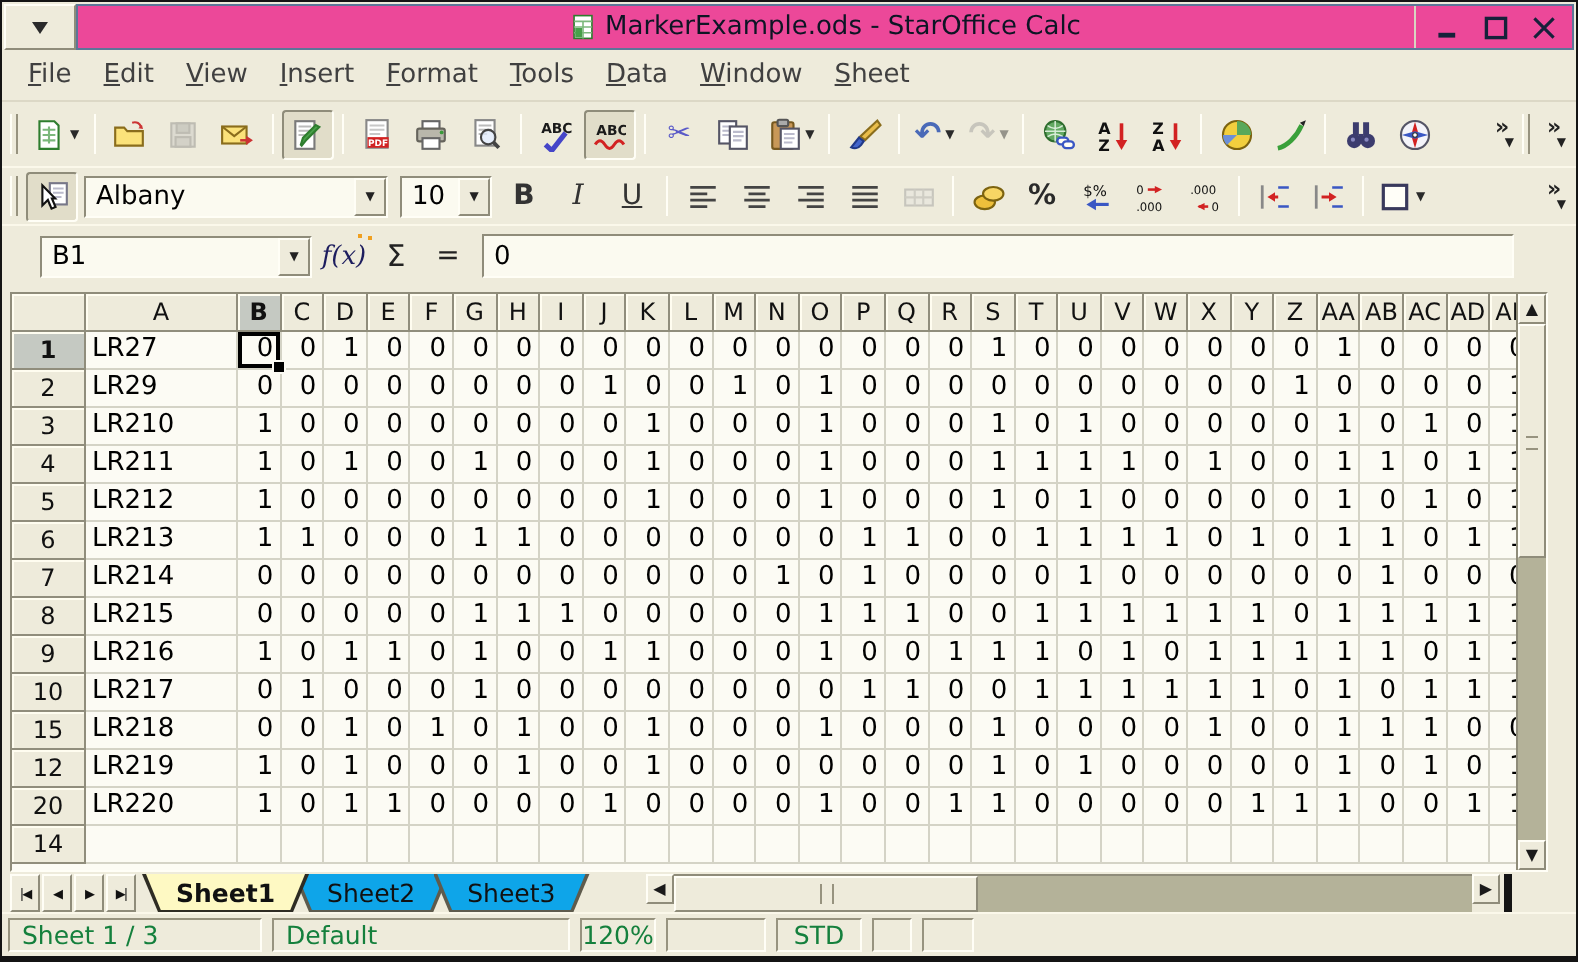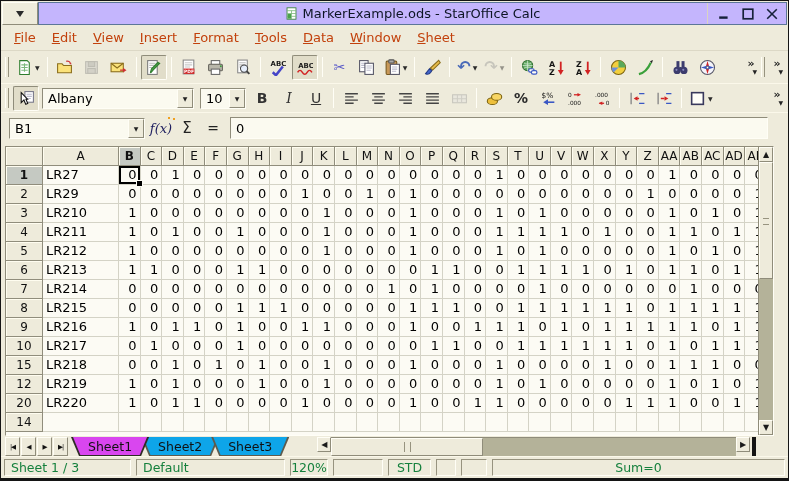--- a/index.html
+++ b/index.html
@@ -2,27 +2,27 @@
 <html><head>
 <meta charset="utf-8">
 <style>
   *{box-sizing:border-box;margin:0;padding:0;font-family:"DejaVu Sans","Liberation Sans",sans-serif;cursor:default;user-select:none}
   html,body{width:789px;height:481px;background:#444;overflow:hidden}
   #win{position:relative;width:789px;height:481px;background:#eeebdb;border:1px solid #141414;border-bottom:3px solid #141414;display:flex;flex-direction:column}
   
   .titlebar{height:24px;display:flex;align-items:stretch;padding:1px 1px 0 1px;background:#eeebdb}
   .winmenu{width:36px;background:#eeebdb;border:1px solid;border-color:#fffef6 #8f8c7a #8f8c7a #fffef6;display:flex;align-items:center;justify-content:center}
   .winmenu .tri{width:0;height:0;border:4px solid transparent;border-top:6px solid #2a2a2a;margin-top:5px}
-  .titlearea{flex:1;position:relative;background:#c4b5fd;border:1px solid #5c7698;display:flex;align-items:center;justify-content:center;gap:5px}
+  .titlearea{flex:1;position:relative;background:#ec4899;border:1px solid #5c7698;display:flex;align-items:center;justify-content:center;gap:5px}
   .title{font-size:13px;color:#0d1524}
   .tctrls{display:flex;align-items:center;height:100%;position:absolute;right:2px;top:0;border-left:1px solid #d9d4c2;padding-left:4px}
   .tbtnw{width:24px;height:100%;display:flex;align-items:center;justify-content:center}
   
   .menubar{height:26px;display:flex;align-items:center;padding-left:5px;border-bottom:1px solid #dcd8c6}
-  .menu-item{display:inline-block;font-size:13px;color:#c2410c;padding:3px 8px}
+  .menu-item{display:inline-block;font-size:13px;color:#404040;padding:3px 8px}
   .menu-item::first-letter{text-decoration:underline}
   
   .toolbar{display:flex;align-items:center;padding:1px 3px 1px 2px}
   .toolbar.std{height:32px}
   .toolbar.fmt{height:29px;border-top:1px solid #fbf8ea}
   .grip{width:4px;height:20px;margin:0 4px 0 2px;border-left:1px solid #fffef6;border-right:1px solid #97937f}
   .barpart{display:flex;align-items:center;gap:1px}
   .sep{width:1px;height:20px;background:#a39f8c;border-right:1px solid #fffef6;margin:0 3px}
   .tbbtn{height:25px;min-width:26px;padding:0 2px;display:flex;align-items:center;justify-content:center;border:1px solid transparent;border-radius:2px;position:relative}
   .tbbtn svg{width:17px;height:17px}
@@ -41,21 +41,21 @@
   [data-name="cut-button"] .glyph{font-size:14px}
   [data-name="undo-button"] .glyph,[data-name="redo-button"] .glyph{font-size:16px;font-weight:bold}
   
   .combo{display:flex;align-items:stretch;height:21px;background:#fbfaf0;border:1px solid;border-color:#8f8c7a #fffef6 #fffef6 #8f8c7a;margin:0 3px}
   .combo .val{flex:1;font-size:13px;padding:2px 5px;white-space:nowrap;overflow:hidden}
   .combo .cbtn{width:16px;background:#eeebdb;border:1px solid;border-color:#fffef6 #8f8c7a #8f8c7a #fffef6;display:flex;align-items:center;justify-content:center;font-size:6px;color:#222}
   .combo.font{width:152px}
   .combo.size{width:46px}
   .combo.namebox{width:136px;margin-left:2px}
   
-  .formulabar{height:31px;display:flex;align-items:center;padding:2px 6px;border-top:1px solid #fbf8ea}
+  .formulabar{height:31px;display:flex;align-items:center;padding:2px 17px;border-top:1px solid #fbf8ea}
   .fbtn{width:26px;height:22px;display:flex;align-items:center;justify-content:center;font-size:14px;color:#222}
   .fxb{font-style:italic;font-family:"DejaVu Serif",serif;font-size:13px;color:#1d1d5e;position:relative}
   .fxb::after{content:"";position:absolute;top:-3px;right:-3px;width:2px;height:2px;background:#f0a020;box-shadow:-5px -1px 0 #f0a020}
   .sigma{font-size:15px}
   .inputline{flex:1;height:22px;margin-left:4px;margin-right:14px;background:#fbfaf0;border:1px solid;border-color:#8f8c7a #fffef6 #fffef6 #8f8c7a;font-size:13px;display:flex;align-items:center;padding-left:5px}
   
   .gridzone{flex:1;display:flex;margin:3px 14px 0 4px;border:1px solid;border-color:#8f8c7a #fffef6 #fffef6 #8f8c7a;background:#fcfbf4;overflow:hidden}
   #sheet{width:752px;overflow:hidden;background:#fcfbf4}
   .grow{display:flex;height:19px}
   .hc{background:#eeebdb;font-size:12px;color:#111;display:flex;align-items:center;justify-content:center;border-right:1px solid #908d7c;border-bottom:1px solid #908d7c;box-shadow:inset 1px 1px 0 #fffdf0;flex:none}
@@ -79,21 +79,21 @@
   .vthumb::after{content:"";position:absolute;left:3px;right:3px;top:50%;margin-top:-3px;height:5px;border-top:1px solid #97937f;border-bottom:1px solid #97937f}
   
   .tabrow{height:20px;display:flex;align-items:stretch;margin:0 14px 0 4px;padding-top:1px}
   #tabnav{display:flex;gap:1px;align-items:stretch}
   .navb{width:15px;background:#eeebdb;border:1px solid;border-color:#fffef6 #8f8c7a #8f8c7a #fffef6;display:flex;align-items:center;justify-content:center;font-size:6.5px;color:#111;letter-spacing:-1px}
   #tabs{display:flex;align-items:stretch;margin-left:3px}
   .tab{position:relative;margin-left:-8px;padding:0;background:#5e5b4d;clip-path:polygon(0 0,100% 0,calc(100% - 8px) 100%,8px 100%);display:flex}
   .tab:first-child{margin-left:0}
   .tabin{flex:1;margin:0 1px 1px 1px;background:#0ea5e9;clip-path:polygon(1px 0,calc(100% - 1px) 0,calc(100% - 8.4px) 100%,8.4px 100%);font-size:12.5px;color:#111;display:flex;align-items:center;justify-content:center;padding:0 16px}
   .tab.active{z-index:3;background:#2e2c24}
-  .tab.active .tabin{background:#d946ef;font-weight:normal}
+  .tab.active .tabin{background:#fef9c3;font-weight:bold}
   .hscroll{flex:1;display:flex;align-items:stretch;margin-left:28px}
   .htrack{flex:1;background:#b4b299;border-top:1px solid #8f8c7a;position:relative}
   .hthumb{position:absolute;left:0;top:0;bottom:0;width:152px;background:#eeebdb;border:1px solid;border-color:#fffef6 #8f8c7a #8f8c7a #fffef6}
   .hthumb::after{content:"";position:absolute;top:3px;bottom:3px;left:50%;margin-left:-3px;width:5px;border-left:1px solid #97937f;border-right:1px solid #97937f}
   .splitbar{width:4px;background:#141414;margin-left:2px}
   .tabendpad{width:18px}
   
   .statusbar{height:22px;display:flex;align-items:center;gap:5px;padding:0 3px;border-top:1px solid #fbf8ea}
   .sfield{height:17px;border:1px solid;border-color:#97937f #fffef6 #fffef6 #97937f;font-size:12.5px;color:#15803d;display:flex;align-items:center;padding:0 6px;white-space:nowrap;flex:none}
   .sfield.c{justify-content:center}
@@ -1148,16 +1148,15 @@
   </div>
 
   <div class="statusbar" data-name="status-bar">
     <div class="sfield" style="width:127px" data-name="status-sheet-info">Sheet 1 / 3</div>
     <div class="sfield" style="width:149px" data-name="status-page-style">Default</div>
     <div class="sfield c" style="width:38px" data-name="status-zoom">120%</div>
     <div class="sfield" style="width:50px" data-name="status-empty-field"></div>
     <div class="sfield c" style="width:43px" data-name="status-selection-mode">STD</div>
     <div class="sfield" style="width:20px" data-name="status-empty-field"></div>
     <div class="sfield" style="width:26px" data-name="status-empty-field"></div>
-    <div class="sfield c grow1" data-name="status-sum">Sum=0</div>
   </div>
 
 </div>
 
 </body></html>

